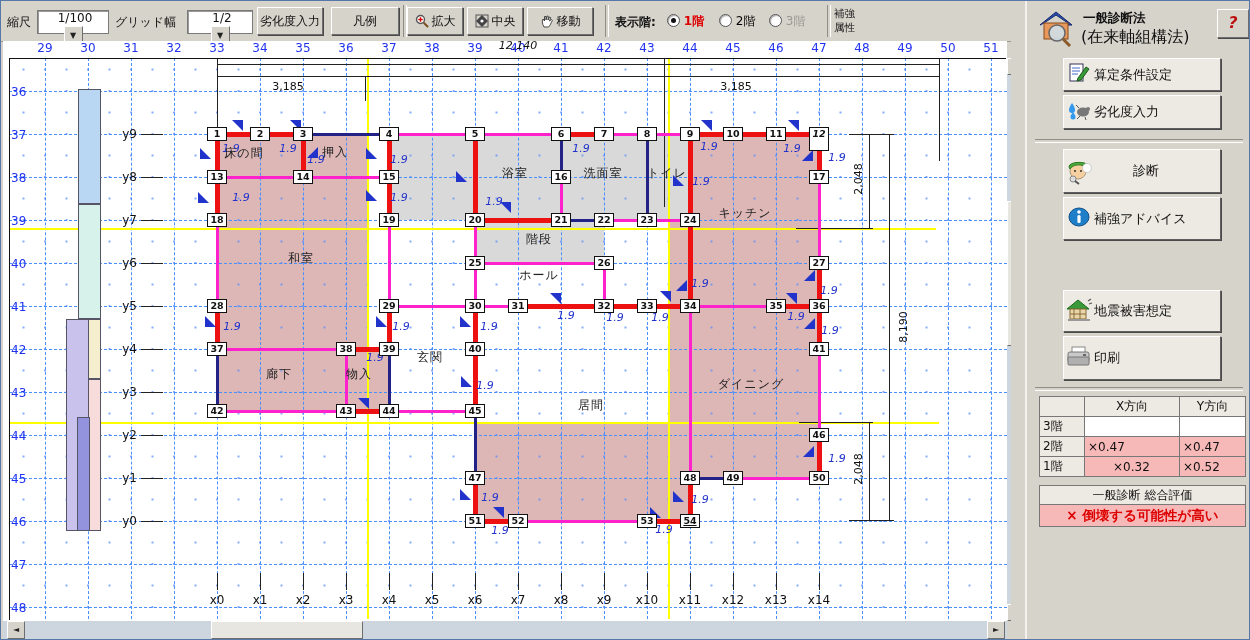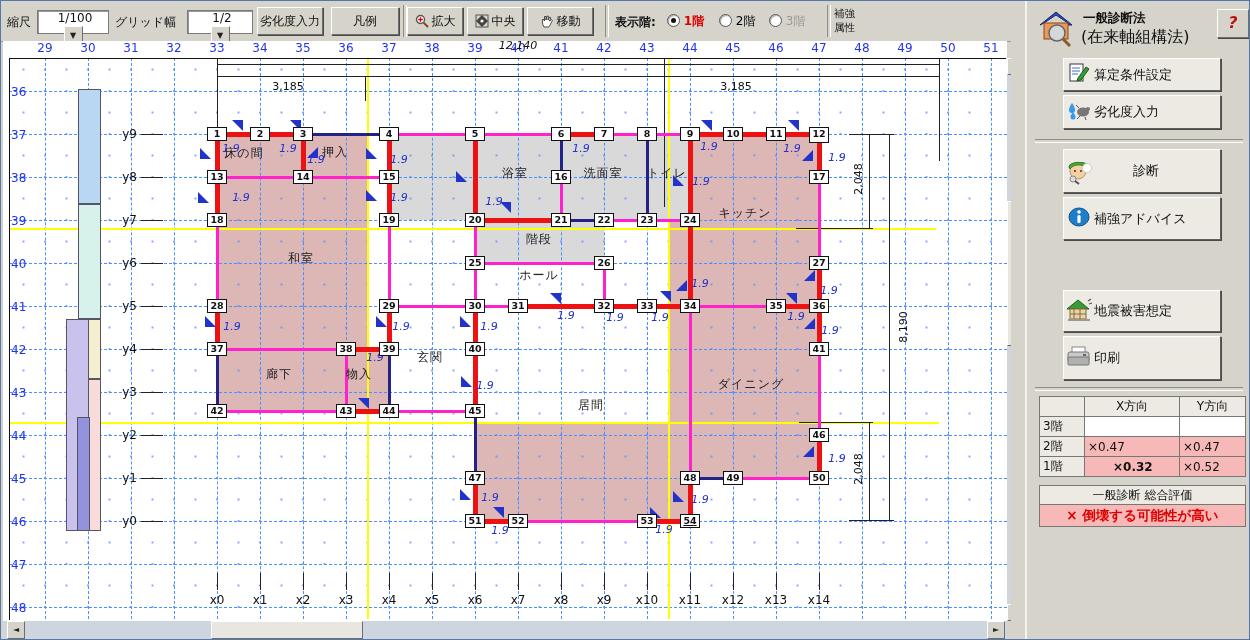--- a/index.html
+++ b/index.html
@@ -58,21 +58,21 @@
   .spbtn{position:absolute;left:36px;width:158px;background:#eceae2;border:1px solid;border-color:#fff #5e5e5e #5e5e5e #fff;box-shadow:1px 1px 0 #4a4a4a;font-size:13px;color:#111;display:flex;align-items:center;box-sizing:border-box;}
   .spbtn .ic{width:30px;text-align:center;flex:0 0 30px;}
   .spbtn.disabled{color:#9a9a92;}
   .groove{position:absolute;left:8px;width:208px;height:2px;border-top:1px solid #8e8e86;border-bottom:1px solid #fff;}
   
   #rtable{position:absolute;left:12px;top:395px;width:207px;border-collapse:collapse;table-layout:fixed;}
   #rtable td{border:1px solid #777;font-size:12px;height:19px;padding:0 3px;background:#eceae2;color:#111;}
   #rtable td.data{background:#f7b8b8;}
   #rtable td.empty{background:#fff;}
   #rtable td.hdr{text-align:center;}
-  #rtable td.bold{font-weight:bold;padding-left:28px;}
+  #rtable td.bold{font-weight:normal;padding-left:28px;}
   #sumbar{position:absolute;left:12px;top:484px;width:205px;height:18px;background:#eceae2;border:1px solid #777;font-size:12px;color:#111;text-align:center;line-height:18px;}
   #sumresult{position:absolute;left:12px;top:503px;width:205px;height:21px;background:#f7b8b8;border:1px solid #777;font-size:13.5px;color:#dd0000;font-weight:bold;text-align:center;line-height:21px;white-space:nowrap;}
   .gap{position:absolute;left:1010px;top:0;width:14px;height:640px;background:#d6d3cb;}
 </style>
 </head>
 <body>
 
 <div id="app">
 
   <div id="toolbar">
@@ -425,21 +425,21 @@
         <div class="node" style="left: 247px; top: 86px; width: 20px; height: 14px;">2</div>
         <div class="node" style="left: 290px; top: 86px; width: 20px; height: 14px;">3</div>
         <div class="node" style="left: 376px; top: 86px; width: 20px; height: 14px;">4</div>
         <div class="node" style="left: 462px; top: 86px; width: 20px; height: 14px;">5</div>
         <div class="node" style="left: 548px; top: 86px; width: 20px; height: 14px;">6</div>
         <div class="node" style="left: 591px; top: 86px; width: 20px; height: 14px;">7</div>
         <div class="node" style="left: 634px; top: 86px; width: 20px; height: 14px;">8</div>
         <div class="node" style="left: 677px; top: 86px; width: 20px; height: 14px;">9</div>
         <div class="node" style="left: 720px; top: 86px; width: 20px; height: 14px;">10</div>
         <div class="node" style="left: 763px; top: 86px; width: 20px; height: 14px;">11</div>
-        <div class="node" style="left: 806px; top: 86px; width: 20px; height: 16px;">12</div>
+        <div class="node" style="left: 806px; top: 86px; width: 20px; height: 24px; font-style: italic;">12</div>
         <div class="node" style="left: 204px; top: 129px; width: 20px; height: 14px;">13</div>
         <div class="node" style="left: 290px; top: 129px; width: 20px; height: 14px;">14</div>
         <div class="node" style="left: 376px; top: 129px; width: 20px; height: 14px;">15</div>
         <div class="node" style="left: 548px; top: 129px; width: 20px; height: 14px;">16</div>
         <div class="node" style="left: 806px; top: 129px; width: 20px; height: 14px;">17</div>
         <div class="node" style="left: 204px; top: 172px; width: 20px; height: 14px;">18</div>
         <div class="node" style="left: 376px; top: 172px; width: 20px; height: 14px;">19</div>
         <div class="node" style="left: 462px; top: 172px; width: 20px; height: 14px;">20</div>
         <div class="node" style="left: 548px; top: 172px; width: 20px; height: 14px;">21</div>
         <div class="node" style="left: 591px; top: 172px; width: 20px; height: 14px;">22</div>

